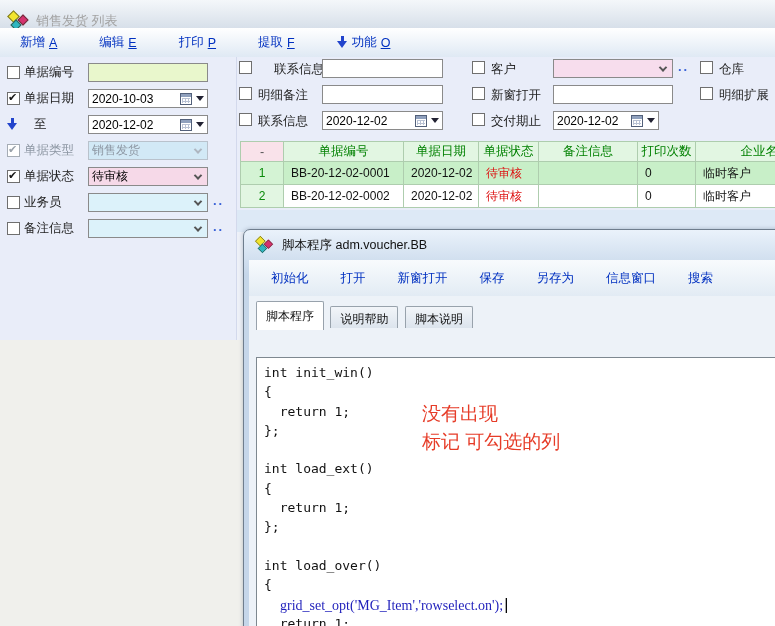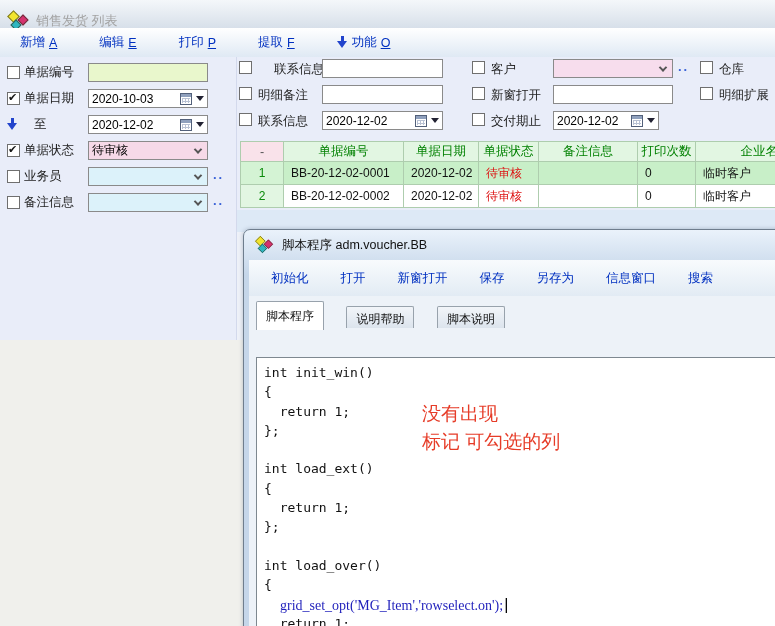--- a/index.html
+++ b/index.html
@@ -102,21 +102,21 @@
   }
   .dlg-titlebar { height:30px; display:flex; align-items:center; padding-left:10px; }
   .dlg-title { font-size:12.5px; color:#111; margin-left:6px; }
   .dlg-body { position:absolute; left:5px; top:30px; right:0; bottom:0; background:#edf2f8; }
   .dlg-toolbar { height:36px; display:flex; align-items:center; padding-left:22px; gap:32px;
                  background:linear-gradient(#f8fbfd,#e2ebf4); }
   .dlg-btn { color:#0030c0; font-size:12.5px; white-space:nowrap; cursor:default; }
   .tabstrip { height:31px; padding:5px 0 0 7px; border-bottom:0; }
   .tab { display:inline-block; font-size:12px; color:#111; padding:4px 9px 0;
          border:1px solid #98a2ac; border-bottom:none; border-radius:2px 2px 0 0;
-         background:linear-gradient(#f2f5f9,#dce4ed); position:relative; top:3px; margin-right:18px; }
+         background:linear-gradient(#f2f5f9,#dce4ed); position:relative; top:3px; margin-right:2px; }
   .tab.active { background:#fff; top:0; padding-top:6px; padding-bottom:5px; z-index:3; }
   .editor { position:absolute; left:7px; top:97px; right:-20px; bottom:-20px;
             background:#fff; border:1px solid #7e8890; padding-top:5px; }
   .editor pre { font-family:"DejaVu Sans Mono","Liberation Mono",monospace;
                 font-size:13px; line-height:19.3px; color:#111; padding-left:7px; }
   .hl-line { height:19.3px; line-height:19.3px; padding-left:23px; white-space:nowrap; }
   .hl-line .blue { font-family:"Liberation Serif","DejaVu Serif",serif; font-size:14px; color:#1f1fbb; }
   .caret { color:#000; font-weight:normal; margin-left:1px; }
   .note { position:absolute; left:165px; top:42px; color:#e63c28; font-size:19px;
           line-height:28px; white-space:nowrap; z-index:5; }
@@ -174,20 +174,28 @@
       <span class="tri"></span>
     </span>
   </div>
   <div class="frow">
     <span class="bdown" style="margin-left:7px"></span>
     <span class="flabel" style="margin-left:16px">至</span>
     <span class="field">
       <span class="fval">2020-12-02</span>
       <span class="cal"></span>
       <span class="tri"></span>
+    </span>
+  </div>
+  <div class="frow">
+    <span class="cbx checked dis"></span>
+    <span class="flabel dis">单据类型</span>
+    <span class="field dis" style="background:#d2e9f6">
+      <span class="fval">销售发货</span>
+      <span class="chev lite"></span>
     </span>
   </div>
   <div class="frow">
     <span class="cbx checked"></span>
     <span class="flabel">单据状态</span>
     <span class="field" style="background:#f6d9e8">
       <span class="fval">待审核</span>
       <span class="chev"></span>
     </span>
   </div>

